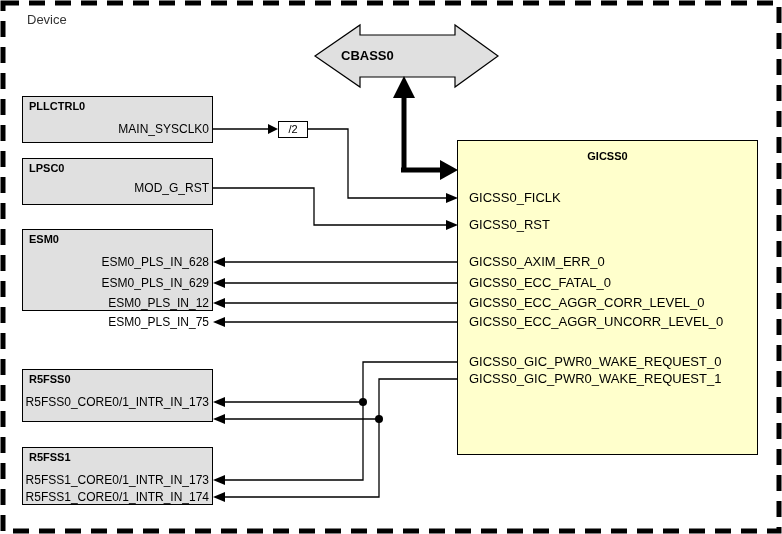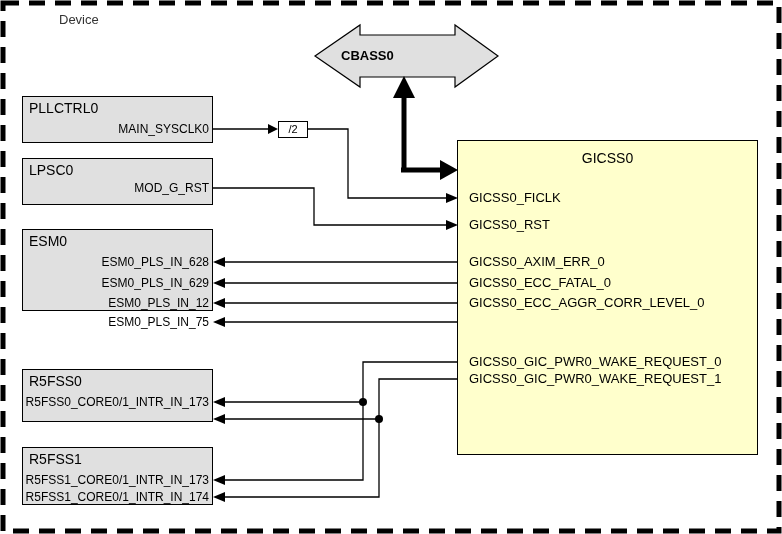--- a/index.html
+++ b/index.html
@@ -7,28 +7,28 @@
           font-family:"Liberation Sans",sans-serif;overflow:hidden;color:#000;}
   svg.wires{position:absolute;left:0;top:0;}
   .wire{fill:none;stroke:var(--line,#000);stroke-width:1.3;}
   .thick{fill:none;stroke:var(--line,#000);stroke-width:5;}
   .ah{fill:var(--line,#000);stroke:none;}
   .bus{fill:var(--block-fill,#e0e0e0);stroke:var(--line,#000);stroke-width:1.2;}
   .boundary{fill:none;stroke:var(--line,#000);stroke-width:5;stroke-dasharray:16 10;}
   .dot{fill:var(--line,#000);}
   .block{position:absolute;background:var(--block-fill,#e0e0e0);border:1px solid var(--line,#000);box-sizing:border-box;}
   .block.yellow{background:var(--gicss0-fill,#ffffcc);}
-  .block-title{position:absolute;left:6px;top:3px;font-size:14px;font-weight:normal;white-space:nowrap;}
+  .block-title{position:absolute;left:6px;top:3px;font-size:11px;font-weight:bold;white-space:nowrap;}
   .block-title.center{left:0;right:0;text-align:center;}
   .sig{position:absolute;left:22px;width:187px;text-align:right;font-size:12px;height:16px;line-height:16px;white-space:nowrap;}
   .port{position:absolute;left:469px;font-size:13px;height:16px;line-height:16px;white-space:nowrap;}
   .divbox{position:absolute;left:278px;top:121px;width:30px;height:17px;background:var(--divider-fill,#fff);
           border:1px solid var(--line,#000);box-sizing:border-box;text-align:center;font-size:11px;line-height:15px;}
   .bus-label{position:absolute;left:341px;top:48px;width:130px;text-align:left;font-weight:bold;font-size:13px;}
-  .device-label{position:absolute;left:27px;top:12px;font-size:13px;color:var(--device-label-color,#333);margin-left:32px;}
+  .device-label{position:absolute;left:27px;top:12px;font-size:13px;color:var(--device-label-color,#333);}
 </style>
 </head>
 <body>
 
 <div class="canvas">
 
   <svg class="wires" width="782" height="534" viewBox="0 0 782 534">
 
     <rect class="boundary" x="3" y="3" width="776" height="528"></rect>
 
@@ -128,16 +128,17 @@
   <div class="sig" style="top:489px">R5FSS1_CORE0/1_INTR_IN_174</div>
 
   <div class="block yellow" style="left:457px;top:140px;width:301px;height:315px">
     <div class="block-title center" style="top:9px">GICSS0</div>
   </div>
   <div class="port" style="top:190px">GICSS0_FICLK</div>
   <div class="port" style="top:217px">GICSS0_RST</div>
   <div class="port" style="top:254px">GICSS0_AXIM_ERR_0</div>
   <div class="port" style="top:275px">GICSS0_ECC_FATAL_0</div>
   <div class="port" style="top:295px">GICSS0_ECC_AGGR_CORR_LEVEL_0</div>
+  <div class="port" style="top:314px">GICSS0_ECC_AGGR_UNCORR_LEVEL_0</div>
   <div class="port" style="top:354px">GICSS0_GIC_PWR0_WAKE_REQUEST_0</div>
   <div class="port" style="top:371px">GICSS0_GIC_PWR0_WAKE_REQUEST_1</div>
 
 </div>
 
 </body></html>

